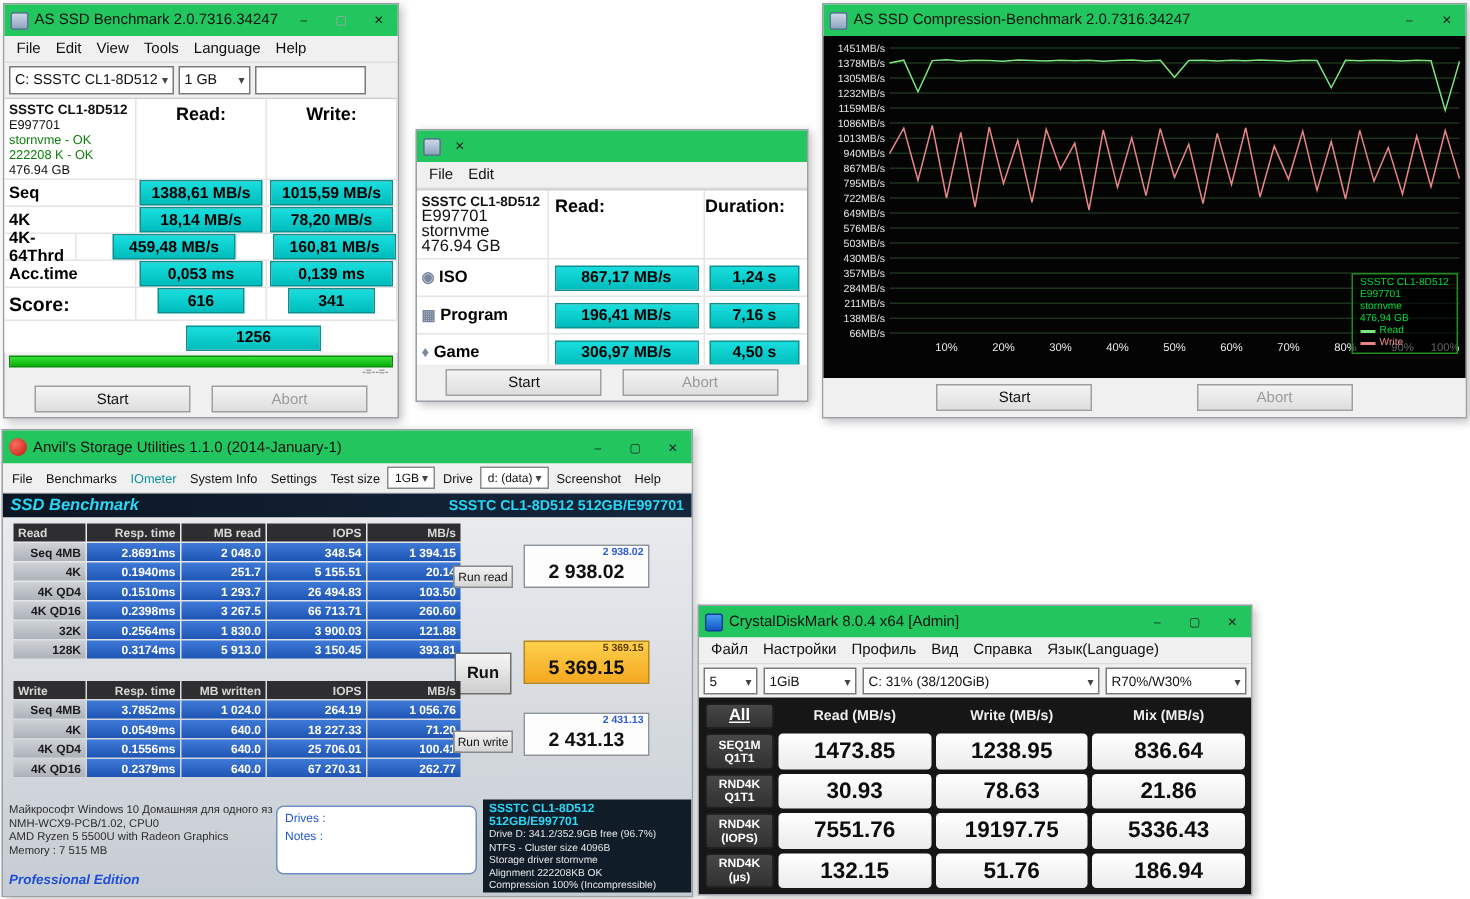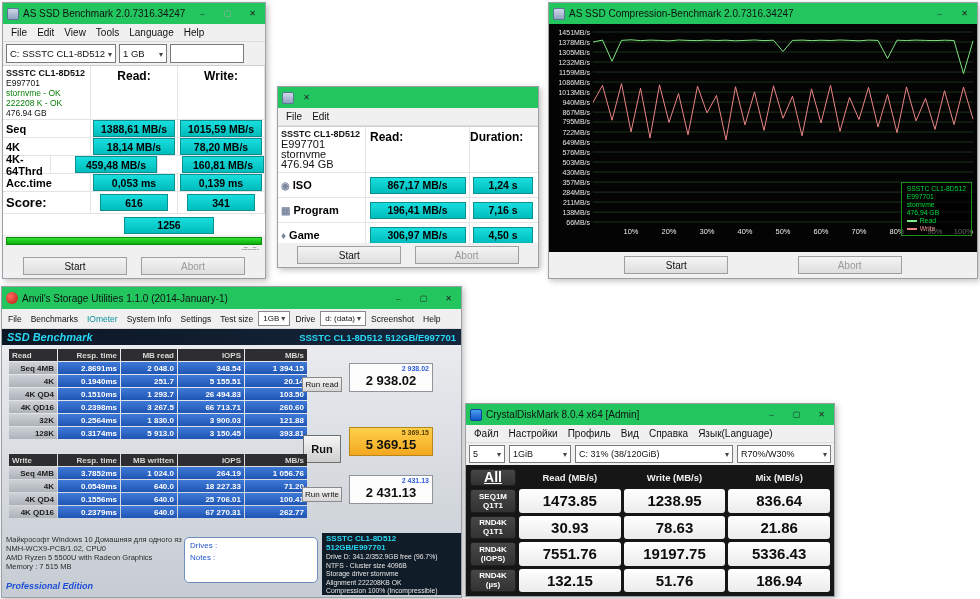--- a/index.html
+++ b/index.html
@@ -24,28 +24,28 @@
   .btn{width:104px;height:18px;background:linear-gradient(#f4f4f4,#dedede);border:1px solid #9f9f9f;font-size:10px;display:flex;align-items:center;justify-content:center;color:#111;}
   .btn.dis{color:#9a9a9a;}
   .sel{background:#fff;border:1px solid #7a7a7a;font-size:9.5px;height:19px;display:flex;align-items:center;justify-content:space-between;padding:0 3px;white-space:nowrap;overflow:hidden;color:#111;}
   
   #win-assd{left:2px;top:2px;width:264px;height:277px;}
   .assd-toolbar{display:flex;gap:3px;padding:2px 3px;background:#f0f0f0;flex:0 0 auto;}
   .txt{border:1px solid #7a7a7a;height:19px;font-size:10px;padding:0 3px;}
   .assd-main{flex:1;background:#fff;border-top:1px solid #cfcfcf;overflow:hidden;}
   .assd-row{display:flex;border-bottom:1px solid #e4e4e4;align-items:center;}
   .c0{width:88px;border-right:1px solid #e4e4e4;align-self:stretch;}
-  .c1,.c2{width:87px;display:flex;align-items:center;justify-content:center;align-self:stretch;border-right:1px solid #e4e4e4;}
+  .c1,.c2{width:87px;display:flex;justify-content:center;align-self:stretch;border-right:1px solid #e4e4e4;}
   .info{font-size:8.5px;padding:2px 3px;line-height:10px;color:#111;}
   .info .b{font-weight:bold;font-size:9px;}
   .ok{color:#0a7d0a;}
   .colhead{font-weight:bold;font-size:12px;align-items:flex-start;padding-top:3px;}
   .rowlbl{font-weight:bold;font-size:11px;padding:0 0 0 3px;display:flex;align-items:center;}
   .cyanbox{background:linear-gradient(#19dede,#00bcbc);border:1px solid #0a9090;color:#000;font-weight:bold;font-size:10.5px;display:flex;align-items:center;justify-content:center;height:17px;width:82px;}
-  .cyanbox.w60{width:68px;}
+  .cyanbox.w60{width:58px;}
   .cyanbox.w90{width:90px;}
   .scorelbl{font-weight:bold;font-size:13px;display:flex;align-items:center;padding-left:3px;}
   .assd-total{display:flex;justify-content:center;align-items:center;height:22px;padding-left:70px;}
   .progress{height:8px;margin:2px 3px 0;background:linear-gradient(#35e035,#0ab00a);border:1px solid #0a8a0a;flex:0 0 auto;}
   .tinynote{font-size:7px;color:#666;text-align:right;padding:0 6px;height:9px;flex:0 0 auto;}
   
   #win-copy{left:277px;top:86px;width:262px;height:182px;}
   .copy-main{flex:1;background:#fff;border-top:1px solid #cfcfcf;overflow:hidden;}
   .copy-row{display:flex;border-bottom:1px solid #e4e4e4;height:25px;align-items:center;}
   .cc0{width:88px;border-right:1px solid #e4e4e4;align-self:stretch;display:flex;align-items:center;gap:3px;padding-left:3px;font-weight:bold;font-size:11px;}
@@ -93,21 +93,21 @@
   .drivebox{position:absolute;left:320px;top:188px;width:139px;height:62px;background:#111c29;padding:2px 4px;line-height:8.5px;}
   .drivebox .t{color:#29d8f5;font-weight:bold;font-size:8px;margin-bottom:1px;}
   .drivebox .l{color:#e6e6e6;font-size:6.8px;white-space:nowrap;overflow:hidden;}
   
   #win-cdm{left:465px;top:403px;width:370px;height:194px;}
   .cdm-selrow{display:flex;gap:4px;padding:2px 3px;background:#f0f0f0;flex:0 0 auto;}
   .cdm-selrow .sel{height:18px;font-size:9px;}
   .cdm-grid{flex:1;display:grid;grid-template-columns:46px 1fr 1fr 1fr;grid-template-rows:17px repeat(4,1fr);gap:3px;padding:4px;background:#161616;}
   .cdm-h{color:#f0f0f0;font-size:9.5px;display:flex;align-items:center;justify-content:center;font-weight:bold;}
   .cdm-btn{background:linear-gradient(#474747,#323232);border:1px solid #1f1f1f;border-radius:3px;color:#fff;display:flex;flex-direction:column;align-items:center;justify-content:center;line-height:1.15;font-size:8px;font-weight:bold;}
-  .cdm-btn.all{font-size:14px;text-decoration:underline;}
+  .cdm-btn.all{font-size:11px;text-decoration:underline;}
   .cdm-cell{background:linear-gradient(#ffffff,#ebebeb);border-radius:3px;display:flex;align-items:center;justify-content:center;font-size:15px;font-weight:bold;color:#0d0d0d;}
   .g-iso::before{content:"◉";}
   .g-prog::before{content:"▦";}
   .g-game::before{content:"♦";}
 </style>
 </head>
 <body>
 
 <div class="window" id="win-assd">
   <div class="titlebar">

